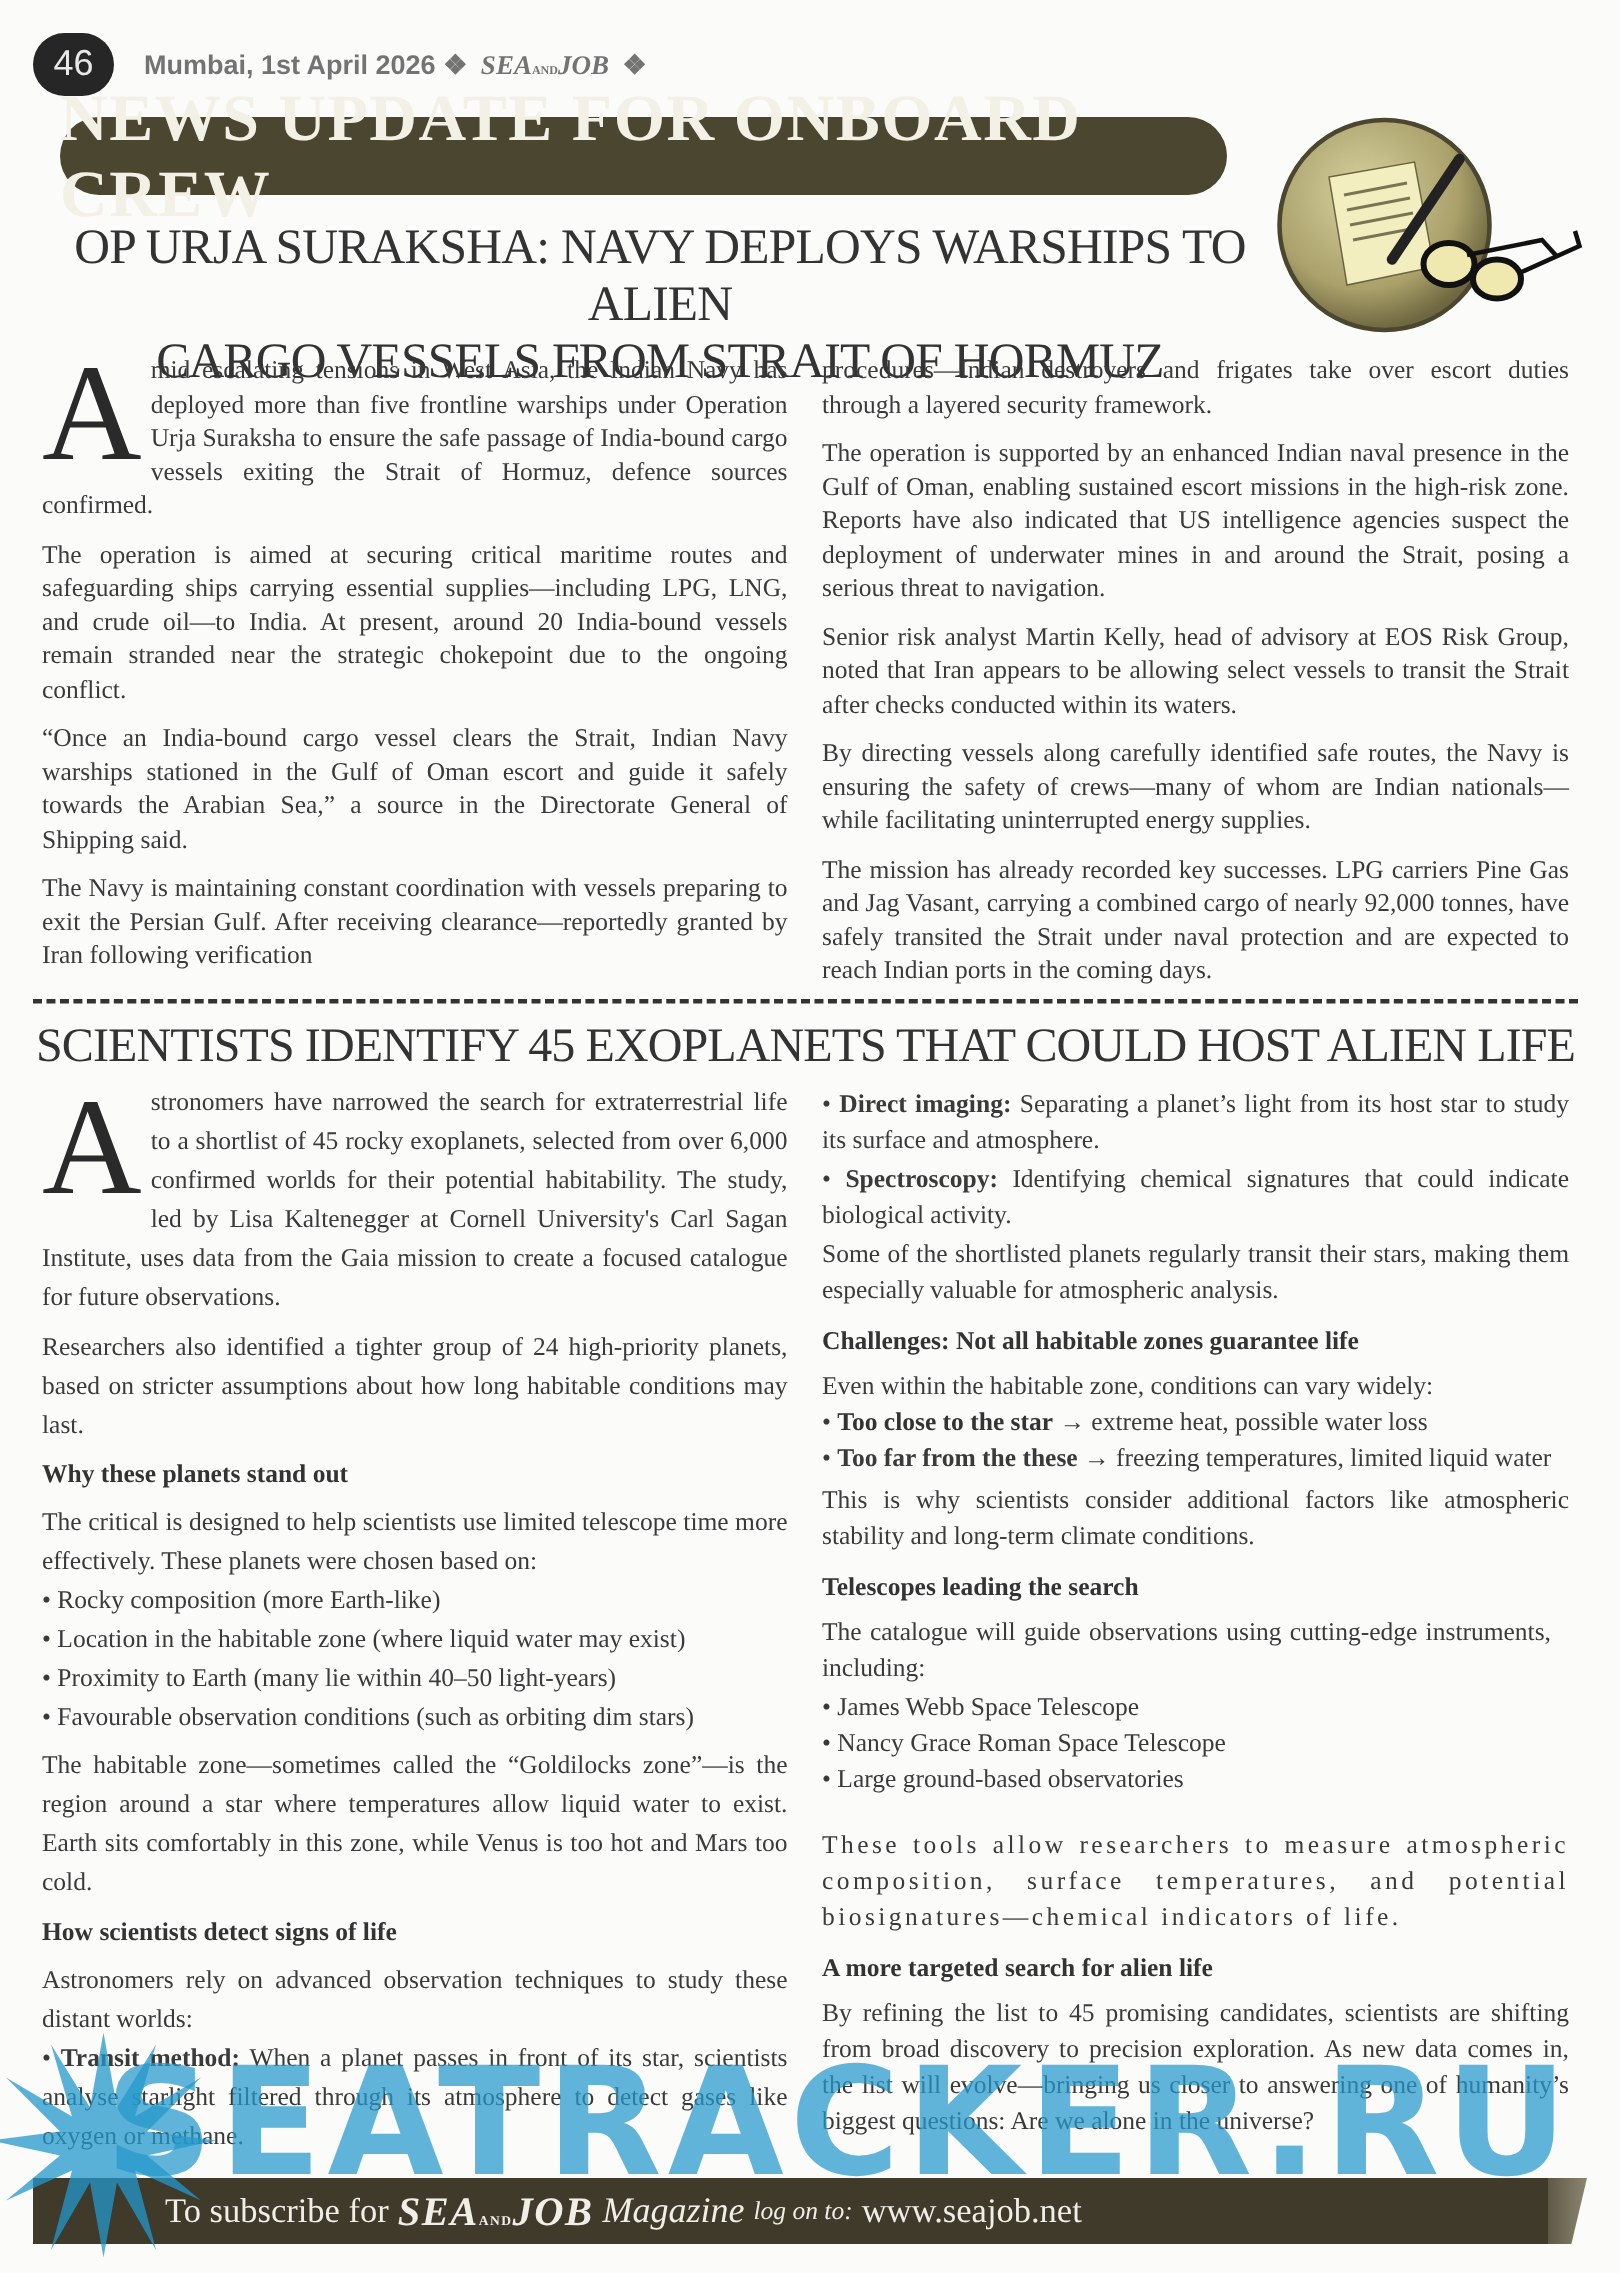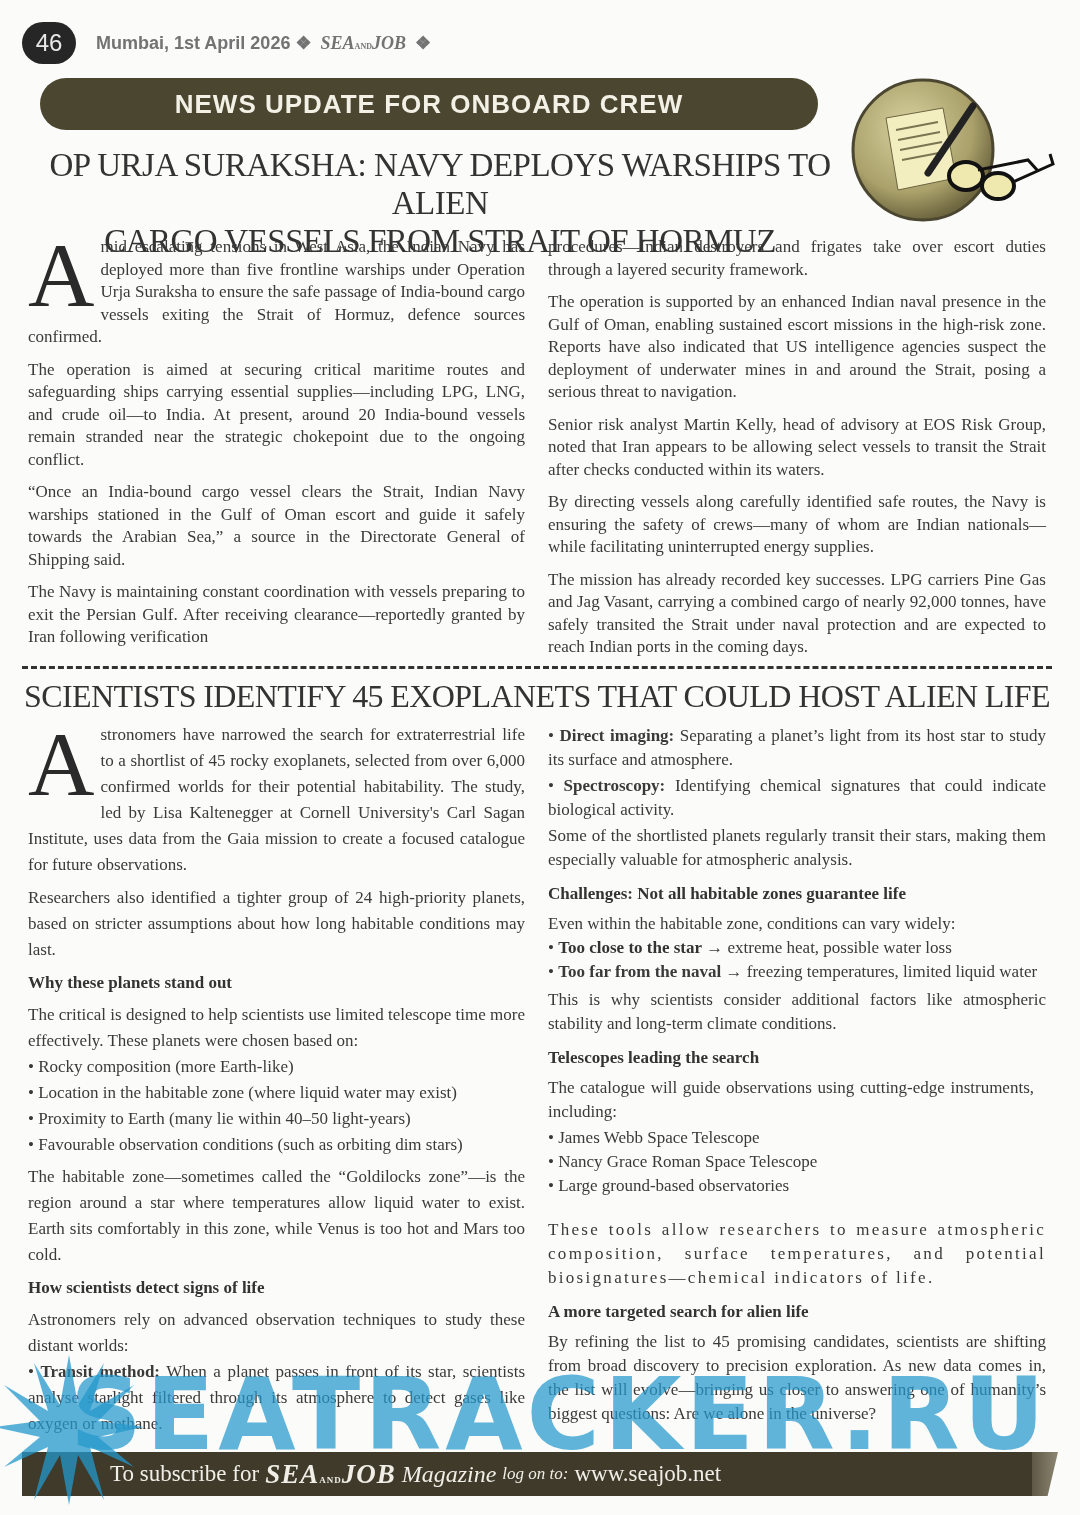--- a/index.html
+++ b/index.html
@@ -12,21 +12,21 @@
     width: 54px; height: 42px; border-radius: 21px; background: #262626; color: #e8e8e8;
     font-family: "Liberation Sans", sans-serif; font-size: 24px; display: flex; align-items: center; justify-content: center;
   }
   .dateline { margin-left: 20px; font-family: "Liberation Sans", sans-serif; font-weight: bold; font-size: 18px; color: #737373; }
   .dateline .brand { font-family: "Liberation Serif", serif; font-style: italic; font-weight: bold; font-size: 18px; margin: 0 4px; }
   .dateline .brand small { font-size: 8px; font-style: normal; }
   .banner {
     position: absolute; left: 40px; top: 78px; width: 778px; height: 52px; border-radius: 26px;
     background: #4b4630; display: flex; align-items: center; justify-content: center;
   }
-  .banner-title { color: #f3f0e6; font-family: Liberation Sans, sans-serif; font-weight: bold; font-size: 26px; letter-spacing: 1px; }
+  .banner-title { color: #f3f0e6; font-family: Liberation Serif, serif; font-weight: bold; font-size: 44px; letter-spacing: 1px; }
   .emblem { position: absolute; left: 848px; top: 78px; width: 210px; height: 150px; }
   .headline1 {
     position: absolute; left: 30px; top: 146px; width: 820px; text-align: center;
     font-family: "Liberation Serif", serif; font-size: 33px; line-height: 38px; color: #333; letter-spacing: -0.5px;
   }
   .col { position: absolute; font-family: "Liberation Serif", serif; font-size: 17px; line-height: 22.5px; color: #3a3a3a; text-align: justify; }
   .col p { margin: 0 0 10px 0; }
   .dropcap { float: left; font-family: "Liberation Serif", serif; font-size: 92px; line-height: 70px; margin: 4px 6px 0 0; color: #2a2a2a; }
   .divider { position: absolute; left: 22px; top: 666px; width: 1030px; border-top: 3px dashed #333; }
   .headline2 {
@@ -133,21 +133,21 @@
   <p style="text-align:justify">• <b>Transit method:</b> <span>When a planet passes in front of its star, scientists analyse starlight filtered through its atmosphere to detect gases like oxygen or methane.</span></p>
 </div>
 
 <div class="col" style="left:548px; top:724px; width:498px; line-height:24px;">
   <p style="margin:0">• <b>Direct imaging:</b> <span>Separating a planet’s light from its host star to study its surface and atmosphere.</span></p>
   <p style="margin:2px 0 2px 0">• <b>Spectroscopy:</b> <span>Identifying chemical signatures that could indicate biological activity.</span></p>
   <p>Some of the shortlisted planets regularly transit their stars, making them especially valuable for atmospheric analysis.</p>
   <div class="subhead">Challenges: Not all habitable zones guarantee life</div>
   <p style="margin:0">Even within the habitable zone, conditions can vary widely:</p>
   <div class="bullet">• <b>Too close to the star</b> <span>→ extreme heat, possible water loss</span></div>
-  <p style="margin:0 0 4px 0">• <b>Too far from the naval</b> <span>→ freezing temperatures, limited liquid water</span></p>
+  <p style="margin:0 0 4px 0">• <b>Too far from the these</b> <span>→ freezing temperatures, limited liquid water</span></p>
   <p>This is why scientists consider additional factors like atmospheric stability and long-term climate conditions.</p>
   <div class="subhead">Telescopes leading the search</div>
   <p style="margin:0 12px 2px 0">The catalogue will guide observations using cutting-edge instruments, including:</p>
   <div class="bullet">• <span>James Webb Space Telescope</span></div>
   <div class="bullet">• <span>Nancy Grace Roman Space Telescope</span></div>
   <div class="bullet" style="margin-bottom:20px">• <span>Large ground-based observatories</span></div>
   <p class="wide-letter">These tools allow researchers to measure atmospheric composition, surface temperatures, and potential biosignatures—chemical indicators of life.</p>
   <div class="subhead">A more targeted search for alien life</div>
   <p>By refining the list to 45 promising candidates, scientists are shifting from broad discovery to precision exploration. As new data comes in, the list will evolve—bringing us closer to answering one of humanity’s biggest questions: Are we alone in the universe?</p>
 </div>

